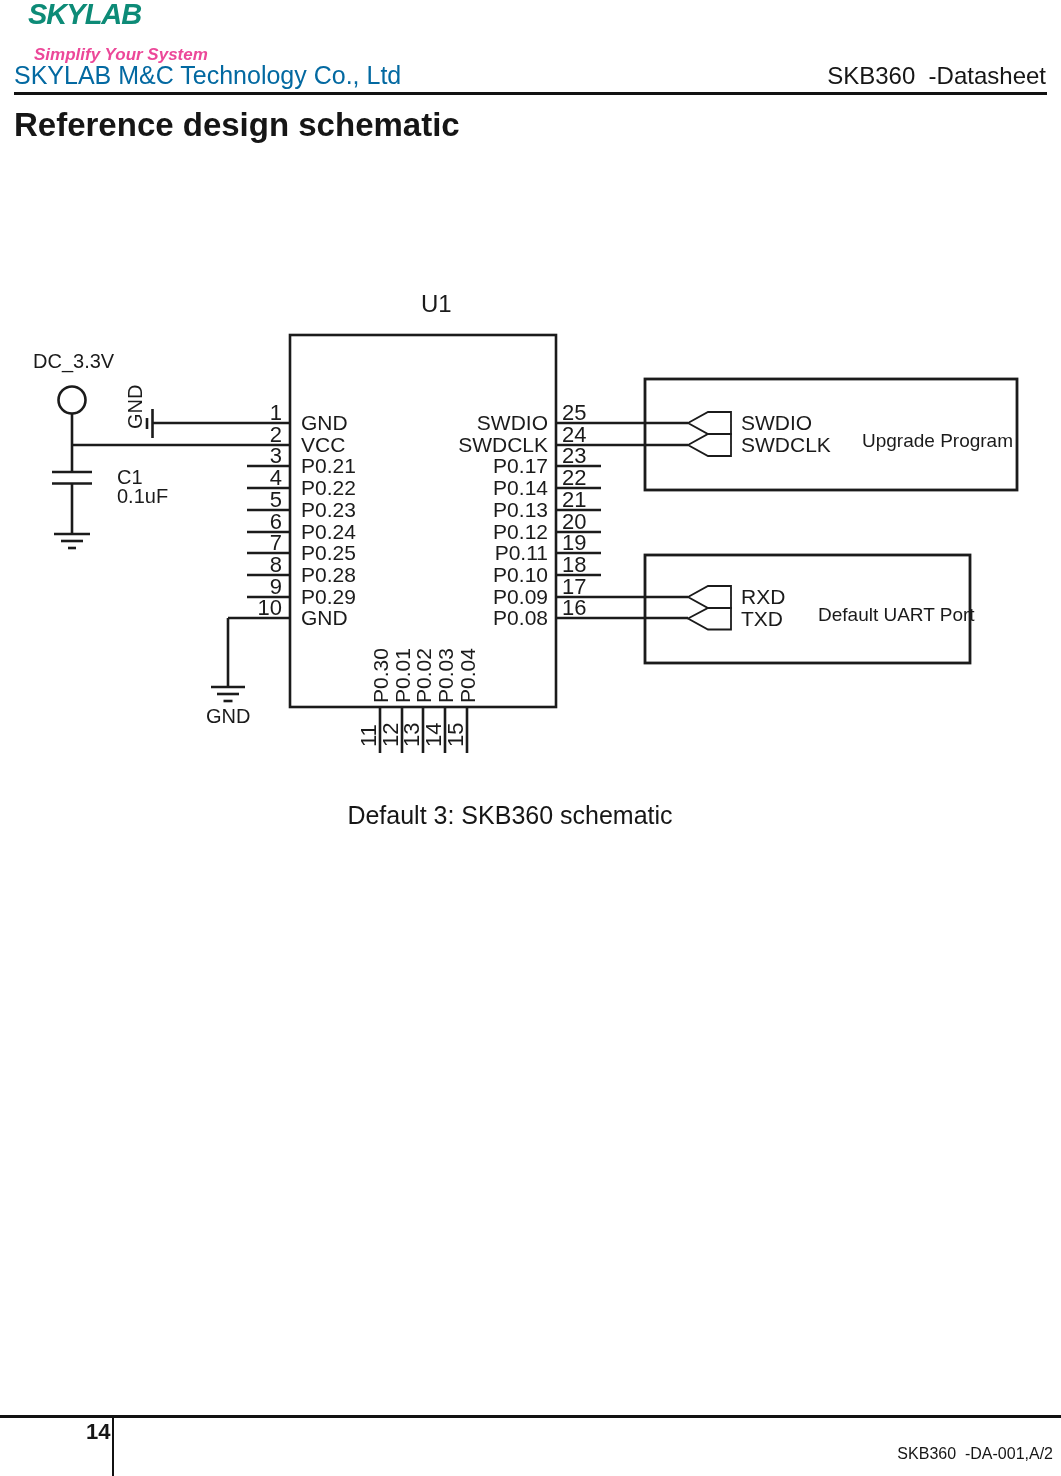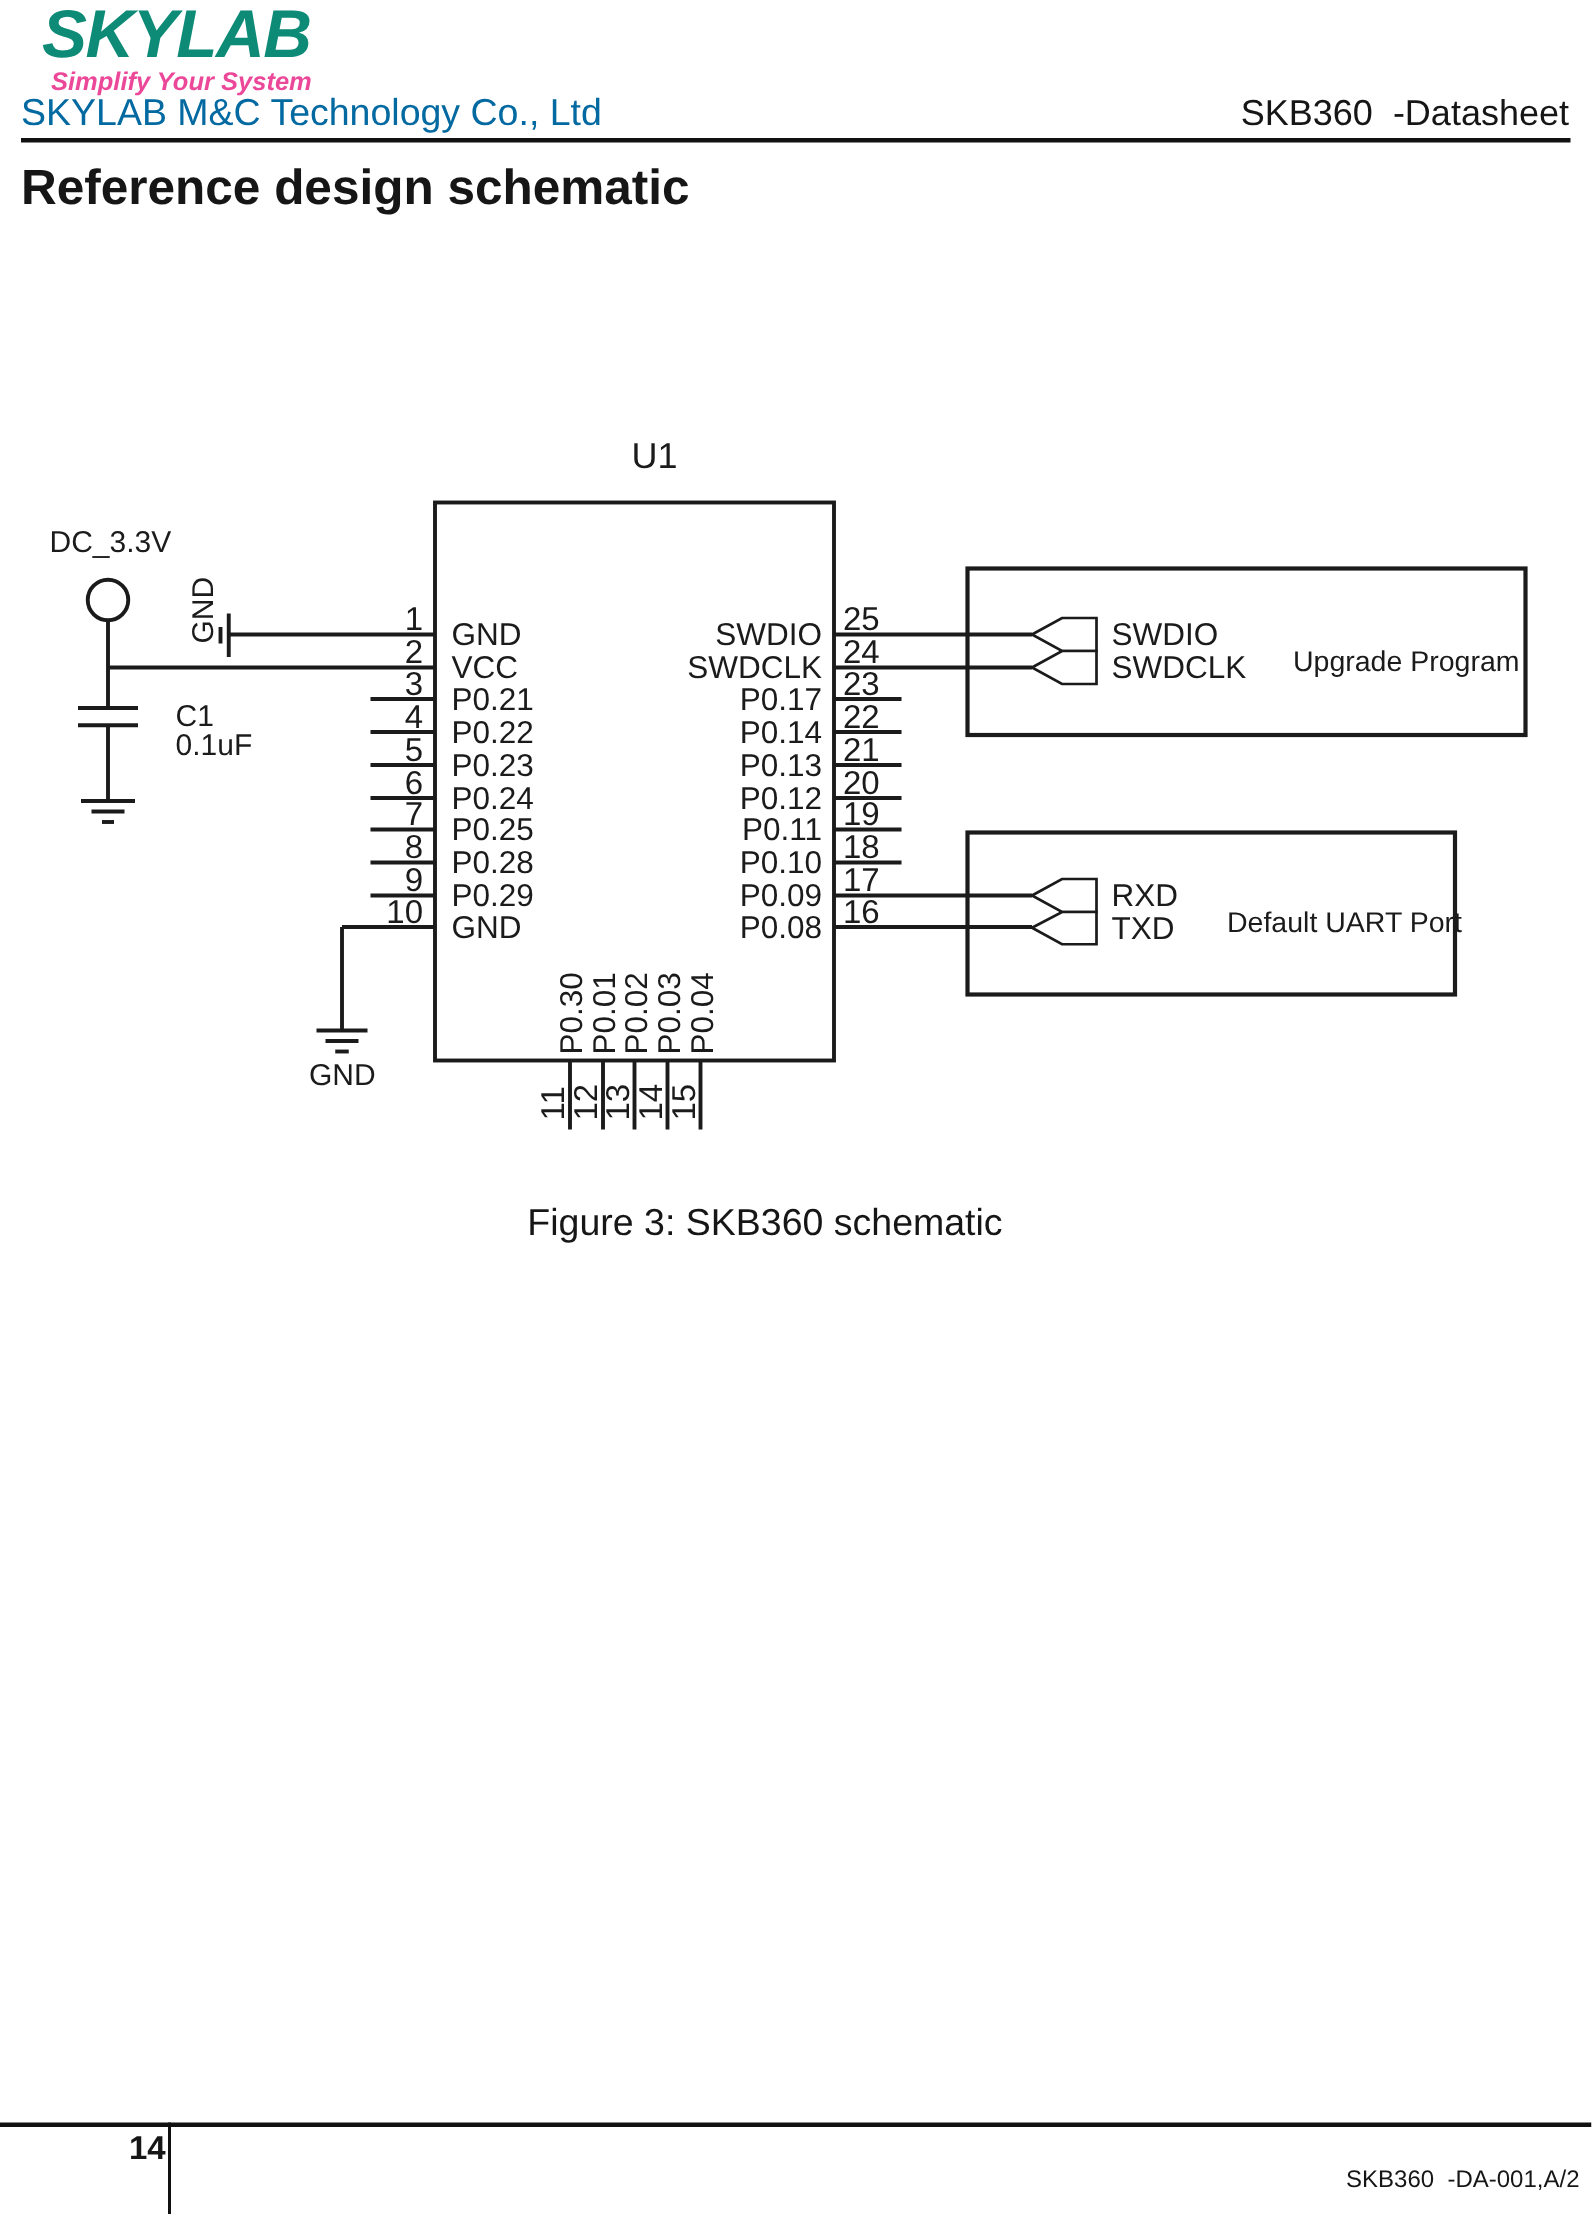--- a/index.html
+++ b/index.html
@@ -3,21 +3,21 @@
 <meta charset="utf-8">
 <style>
   html,body{margin:0;padding:0;}
   body{
     width:1061px;height:1476px;position:relative;background:#ffffff;
     font-family:"Liberation Sans","DejaVu Sans",sans-serif;color:#161616;
     overflow:hidden;
   }
   .abs{position:absolute;}
   .logo{
-    left:28px;top:0px;font-size:45px;font-weight:bold;font-style:italic;
+    left:28px;top:0px;font-size:29px;font-weight:bold;font-style:italic;
     letter-spacing:-1px;color:#0d8b77;line-height:1.0;
   }
   .tagline{
     left:34px;top:45px;font-size:17px;font-weight:bold;font-style:italic;color:#ec4899;
   }
   .company{
     left:14px;top:61px;font-size:25px;color:#0369a1;white-space:pre;
   }
   .doc-title{
     right:15px;top:62px;font-size:24px;font-weight:normal;white-space:pre;
@@ -200,18 +200,18 @@
 
   <text class="sig-label" x="741" y="430">SWDIO</text>
   <text class="sig-label" x="741" y="452">SWDCLK</text>
   <text class="sig-label" x="741" y="604">RXD</text>
   <text class="sig-label" x="741" y="626">TXD</text>
 
   <text class="box-label" x="862" y="447">Upgrade Program</text>
   <text class="box-label" x="818" y="621">Default UART Port</text>
 </svg>
 
-<div class="abs caption">Figure 3: SKB360 schematic</div>
+<div class="abs caption">Default 3: SKB360 schematic</div>
 
 <div class="abs footer-rule"></div>
 <div class="abs page-num">14</div>
 <div class="abs footer-vline"></div>
 <div class="abs doc-ref">SKB360  -DA-001,A/2</div>
 
 </body></html>

